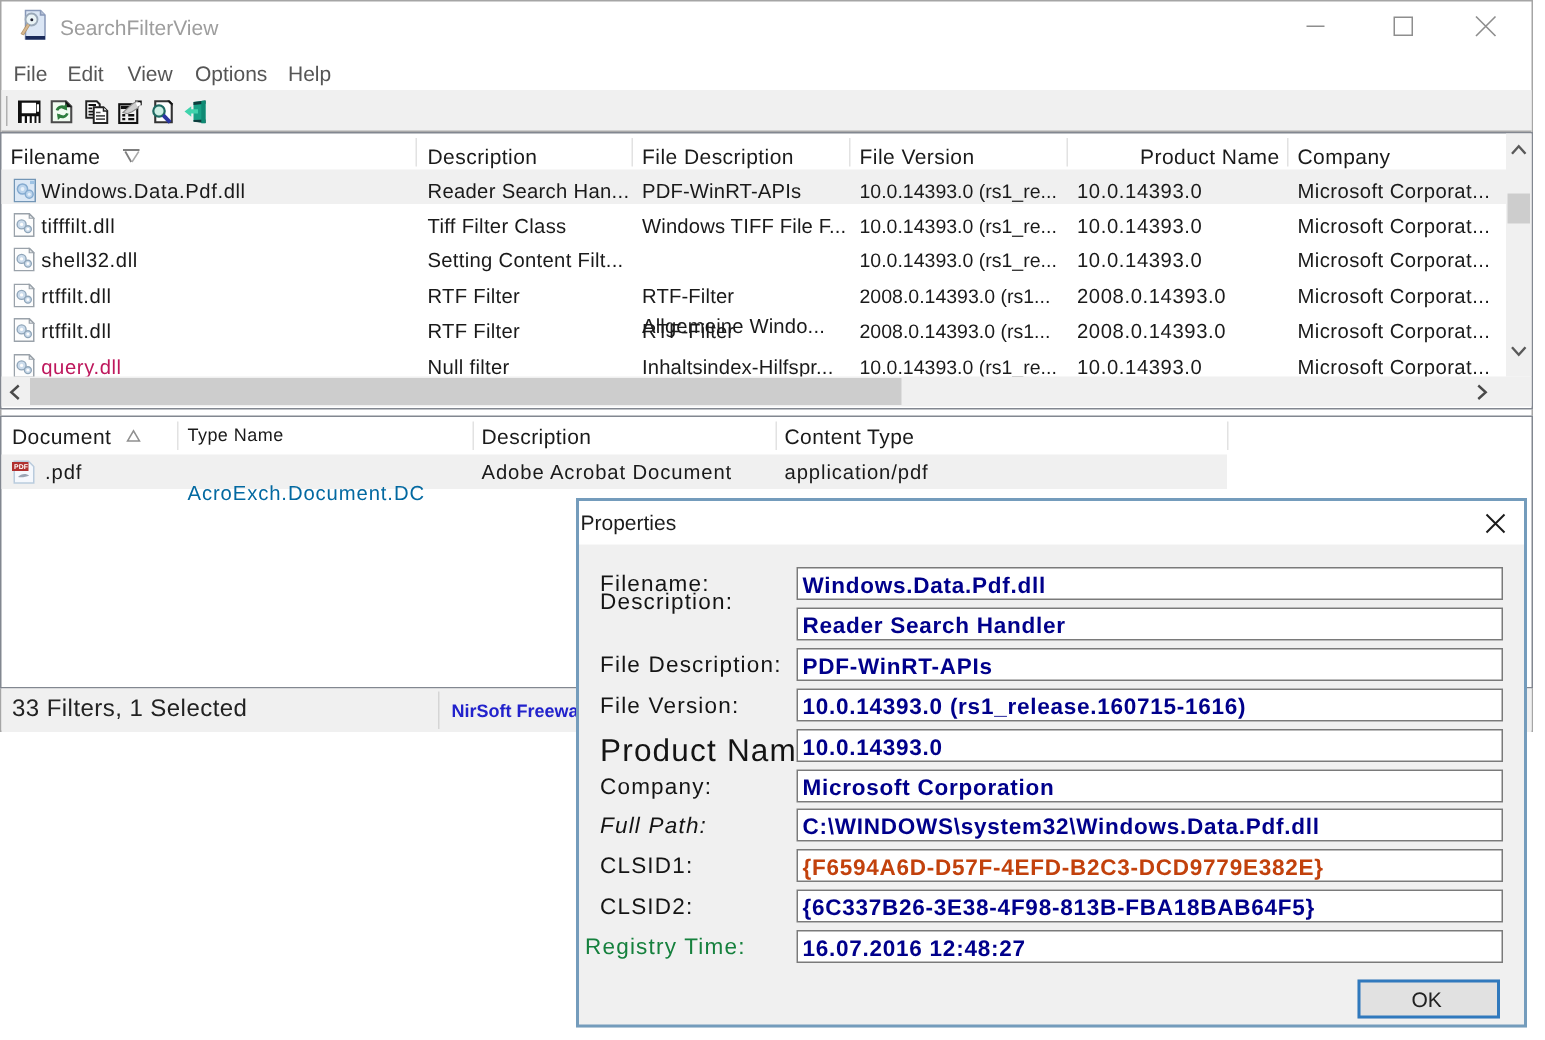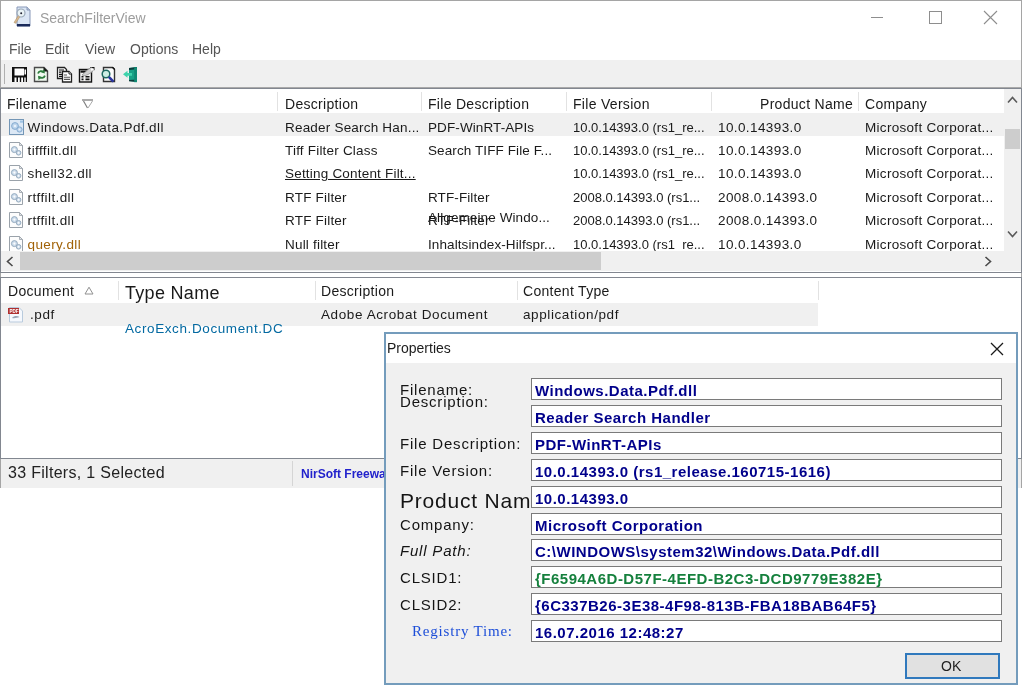--- a/index.html
+++ b/index.html
@@ -128,34 +128,34 @@
       <svg class="abs" style="left:9px;top:141.9px;" width="15" height="16" viewBox="0 0 15 16">
     <path d="M0.5 0.5 L10.5 0.5 L13.5 3.5 L13.5 15.5 L0.5 15.5 Z" fill="#fdfdfd" stroke="#9aa2aa"></path>
     <path d="M10.5 0.5 L10.5 3.5 L13.5 3.5 Z" fill="#e2e6ea" stroke="#9aa2aa" stroke-width="0.8"></path>
     <circle cx="5.4" cy="7.6" r="3" fill="#ccdcec" stroke="#8fa5b9" stroke-width="0.9"></circle>
     <circle cx="5.4" cy="7.6" r="1.1" fill="#fdfdfd"></circle>
     <circle cx="9.6" cy="10.8" r="2.3" fill="#ccdcec" stroke="#8fa5b9" stroke-width="0.9"></circle>
     <circle cx="9.6" cy="10.8" r="0.9" fill="#fdfdfd"></circle>
       </svg>
       <div class="txt" style="left:27.5px;top:142.9px;font-size:13.5px;letter-spacing:0.4px;color:#1a1a1a;">tifffilt.dll</div>
       <div class="txt" style="left:285px;top:142.9px;font-size:13.5px;letter-spacing:0.2px;color:#1a1a1a;">Tiff Filter Class</div>
-      <div class="txt" style="left:428px;top:142.9px;font-size:13.5px;letter-spacing:0.1px;color:#1a1a1a;">Search TIFF File F...</div>
+      <div class="txt" style="left:428px;top:142.9px;font-size:13.5px;letter-spacing:0.1px;color:#1a1a1a;">Windows TIFF File F...</div>
       <div class="txt" style="left:573px;top:142.9px;font-size:13px;letter-spacing:0px;color:#1a1a1a;">10.0.14393.0 (rs1_re...</div>
       <div class="txt" style="left:718px;top:142.9px;font-size:13.5px;letter-spacing:0.4px;color:#1a1a1a;">10.0.14393.0</div>
       <div class="txt" style="left:865px;top:142.9px;font-size:13.5px;letter-spacing:0.3px;color:#1a1a1a;">Microsoft Corporat...</div>
       <svg class="abs" style="left:9px;top:165.3px;" width="15" height="16" viewBox="0 0 15 16">
     <path d="M0.5 0.5 L10.5 0.5 L13.5 3.5 L13.5 15.5 L0.5 15.5 Z" fill="#fdfdfd" stroke="#9aa2aa"></path>
     <path d="M10.5 0.5 L10.5 3.5 L13.5 3.5 Z" fill="#e2e6ea" stroke="#9aa2aa" stroke-width="0.8"></path>
     <circle cx="5.4" cy="7.6" r="3" fill="#ccdcec" stroke="#8fa5b9" stroke-width="0.9"></circle>
     <circle cx="5.4" cy="7.6" r="1.1" fill="#fdfdfd"></circle>
     <circle cx="9.6" cy="10.8" r="2.3" fill="#ccdcec" stroke="#8fa5b9" stroke-width="0.9"></circle>
     <circle cx="9.6" cy="10.8" r="0.9" fill="#fdfdfd"></circle>
       </svg>
       <div class="txt" style="left:27.5px;top:166.3px;font-size:13.5px;letter-spacing:0.4px;color:#1a1a1a;">shell32.dll</div>
-      <div class="txt" style="left:285px;top:166.3px;font-size:13.5px;letter-spacing:0.2px;color:#1a1a1a;text-decoration:underline;">Setting Content Filt...</div>
+      <div class="txt" style="left:285px;top:166.3px;font-size:13.5px;letter-spacing:0.2px;color:#1a1a1a;">Setting Content Filt...</div>
       <div class="txt" style="left:428px;top:166.3px;font-size:13.5px;letter-spacing:0.1px;color:#1a1a1a;margin-top:44px;">Allgemeine Windo...</div>
       <div class="txt" style="left:573px;top:166.3px;font-size:13px;letter-spacing:0px;color:#1a1a1a;">10.0.14393.0 (rs1_re...</div>
       <div class="txt" style="left:718px;top:166.3px;font-size:13.5px;letter-spacing:0.4px;color:#1a1a1a;">10.0.14393.0</div>
       <div class="txt" style="left:865px;top:166.3px;font-size:13.5px;letter-spacing:0.3px;color:#1a1a1a;">Microsoft Corporat...</div>
       <svg class="abs" style="left:9px;top:188.7px;" width="15" height="16" viewBox="0 0 15 16">
     <path d="M0.5 0.5 L10.5 0.5 L13.5 3.5 L13.5 15.5 L0.5 15.5 Z" fill="#fdfdfd" stroke="#9aa2aa"></path>
     <path d="M10.5 0.5 L10.5 3.5 L13.5 3.5 Z" fill="#e2e6ea" stroke="#9aa2aa" stroke-width="0.8"></path>
     <circle cx="5.4" cy="7.6" r="3" fill="#ccdcec" stroke="#8fa5b9" stroke-width="0.9"></circle>
     <circle cx="5.4" cy="7.6" r="1.1" fill="#fdfdfd"></circle>
     <circle cx="9.6" cy="10.8" r="2.3" fill="#ccdcec" stroke="#8fa5b9" stroke-width="0.9"></circle>
@@ -182,21 +182,21 @@
       <div class="txt" style="left:718px;top:213.1px;font-size:13.5px;letter-spacing:0.4px;color:#1a1a1a;">2008.0.14393.0</div>
       <div class="txt" style="left:865px;top:213.1px;font-size:13.5px;letter-spacing:0.3px;color:#1a1a1a;">Microsoft Corporat...</div>
       <svg class="abs" style="left:9px;top:235.5px;" width="15" height="16" viewBox="0 0 15 16">
     <path d="M0.5 0.5 L10.5 0.5 L13.5 3.5 L13.5 15.5 L0.5 15.5 Z" fill="#fdfdfd" stroke="#9aa2aa"></path>
     <path d="M10.5 0.5 L10.5 3.5 L13.5 3.5 Z" fill="#e2e6ea" stroke="#9aa2aa" stroke-width="0.8"></path>
     <circle cx="5.4" cy="7.6" r="3" fill="#ccdcec" stroke="#8fa5b9" stroke-width="0.9"></circle>
     <circle cx="5.4" cy="7.6" r="1.1" fill="#fdfdfd"></circle>
     <circle cx="9.6" cy="10.8" r="2.3" fill="#ccdcec" stroke="#8fa5b9" stroke-width="0.9"></circle>
     <circle cx="9.6" cy="10.8" r="0.9" fill="#fdfdfd"></circle>
       </svg>
-      <div class="txt" style="left:27.5px;top:236.5px;font-size:13.5px;letter-spacing:0.4px;color:#a16207;">query.dll</div>
+      <div class="txt" style="left:27.5px;top:236.5px;font-size:13.5px;letter-spacing:0.4px;color:#be185d;">query.dll</div>
       <div class="txt" style="left:285px;top:236.5px;font-size:13.5px;letter-spacing:0.2px;color:#1a1a1a;">Null filter</div>
       <div class="txt" style="left:428px;top:236.5px;font-size:13.5px;letter-spacing:0.1px;color:#1a1a1a;">Inhaltsindex-Hilfspr...</div>
       <div class="txt" style="left:573px;top:236.5px;font-size:13px;letter-spacing:0px;color:#1a1a1a;">10.0.14393.0 (rs1_re...</div>
       <div class="txt" style="left:718px;top:236.5px;font-size:13.5px;letter-spacing:0.4px;color:#1a1a1a;">10.0.14393.0</div>
       <div class="txt" style="left:865px;top:236.5px;font-size:13.5px;letter-spacing:0.3px;color:#1a1a1a;">Microsoft Corporat...</div>
     </div>
 
 <div class="abs" style="left:1004px;top:89px;width:17px;height:162px;background:#f0f0f0;"></div>
 <svg class="abs" style="left:1007px;top:96px;" width="11" height="8" viewBox="0 0 11 8">
       <path d="M1 6.5 L5.5 1.5 L10 6.5" stroke="#5a5a5a" stroke-width="1.6" fill="none"></path>
@@ -216,21 +216,21 @@
     </svg>
 
 <div class="abs" style="left:0;top:277px;width:1022px;height:182px;background:#fff;border:1px solid #828790;"></div>
 
 <div class="abs" style="left:118px;top:281px;width:1px;height:19px;background:#e2e2e2;"></div>
 <div class="abs" style="left:315px;top:281px;width:1px;height:19px;background:#e2e2e2;"></div>
 <div class="abs" style="left:517px;top:281px;width:1px;height:19px;background:#e2e2e2;"></div>
 <div class="abs" style="left:818px;top:281px;width:1px;height:19px;background:#e2e2e2;"></div>
 <div id="hdrbot">
       <div class="txt" style="left:8px;top:282.5px;font-size:14px;letter-spacing:0.3px;color:#1a1a1a;">Document</div>
-      <div class="txt" style="left:125px;top:282.5px;font-size:18px;letter-spacing:0.3px;color:#1a1a1a;">Type Name</div>
+      <div class="txt" style="left:125px;top:282.5px;font-size:12px;letter-spacing:0.3px;color:#1a1a1a;">Type Name</div>
       <div class="txt" style="left:321px;top:282.5px;font-size:14px;letter-spacing:0.3px;color:#1a1a1a;">Description</div>
       <div class="txt" style="left:523px;top:282.5px;font-size:14px;letter-spacing:0.3px;color:#1a1a1a;">Content Type</div>
     </div>
 <svg class="abs" style="left:84px;top:286px;" width="10" height="9" viewBox="0 0 10 9">
       <path d="M1 8 L9 8 L5 1.2 Z" fill="none" stroke="#909090" stroke-width="1"></path>
     </svg>
 
 <div class="abs" style="left:1px;top:303px;width:817px;height:23px;background:#f0f0f0;"></div>
 <svg class="abs" id="ic-pdf" style="left:8px;top:306px;" width="16" height="17" viewBox="0 0 16 17">
  <path d="M1.5 1.5 L11 1.5 L14.5 5 L14.5 16 L1.5 16 Z" fill="#f5f8fd" stroke="#b9cbdd"></path>
@@ -273,25 +273,25 @@
         <div class="abs" style="left:145px;top:151.6px;width:471px;height:22px;background:#fff;border:1px solid #7a7a7a;"></div>
         <div class="txt" style="left:149px;top:155.6px;font-size:15px;font-weight:bold;letter-spacing:0.5px;color:#00008b;">10.0.14393.0</div>
         <div class="txt" style="left:14px;top:181.5px;font-size:15px;letter-spacing:0.8px;color:#141414;">Company:</div>
         <div class="abs" style="left:145px;top:178.5px;width:471px;height:22px;background:#fff;border:1px solid #7a7a7a;"></div>
         <div class="txt" style="left:149px;top:182.5px;font-size:15px;font-weight:bold;letter-spacing:0.5px;color:#00008b;">Microsoft Corporation</div>
         <div class="txt" style="left:14px;top:208.39999999999998px;font-size:15px;letter-spacing:0.8px;color:#141414;font-style:italic;">Full Path:</div>
         <div class="abs" style="left:145px;top:205.39999999999998px;width:471px;height:22px;background:#fff;border:1px solid #7a7a7a;"></div>
         <div class="txt" style="left:149px;top:209.39999999999998px;font-size:15px;font-weight:bold;letter-spacing:0.5px;color:#00008b;">C:\WINDOWS\system32\Windows.Data.Pdf.dll</div>
         <div class="txt" style="left:14px;top:235.29999999999998px;font-size:15px;letter-spacing:0.8px;color:#141414;">CLSID1:</div>
         <div class="abs" style="left:145px;top:232.29999999999998px;width:471px;height:22px;background:#fff;border:1px solid #7a7a7a;"></div>
-        <div class="txt" style="left:149px;top:236.29999999999998px;font-size:15px;font-weight:bold;letter-spacing:0.5px;color:#15803d;">{F6594A6D-D57F-4EFD-B2C3-DCD9779E382E}</div>
+        <div class="txt" style="left:149px;top:236.29999999999998px;font-size:15px;font-weight:bold;letter-spacing:0.5px;color:#c2410c;">{F6594A6D-D57F-4EFD-B2C3-DCD9779E382E}</div>
         <div class="txt" style="left:14px;top:262.2px;font-size:15px;letter-spacing:0.8px;color:#141414;">CLSID2:</div>
         <div class="abs" style="left:145px;top:259.2px;width:471px;height:22px;background:#fff;border:1px solid #7a7a7a;"></div>
         <div class="txt" style="left:149px;top:263.2px;font-size:15px;font-weight:bold;letter-spacing:0.5px;color:#00008b;">{6C337B26-3E38-4F98-813B-FBA18BAB64F5}</div>
-        <div class="txt" style="left:26px;top:289.1px;font-size:15px;letter-spacing:0.8px;color:#1d4ed8;font-family:Liberation Serif, serif;">Registry Time:</div>
+        <div class="txt" style="left:4px;top:289.1px;font-size:15px;letter-spacing:0.8px;color:#15803d;">Registry Time:</div>
         <div class="abs" style="left:145px;top:286.1px;width:471px;height:22px;background:#fff;border:1px solid #7a7a7a;"></div>
         <div class="txt" style="left:149px;top:290.1px;font-size:15px;font-weight:bold;letter-spacing:0.5px;color:#00008b;">16.07.2016 12:48:27</div>
       </div>
   <div class="abs" style="left:519px;top:319px;width:95px;height:26px;background:#e1e1e1;border:2px solid #3079bd;"></div>
   <div class="txt" style="left:555px;top:324px;font-size:14px;color:#222;">OK</div>
 </div>
 
 </div>
 
 </body></html>

